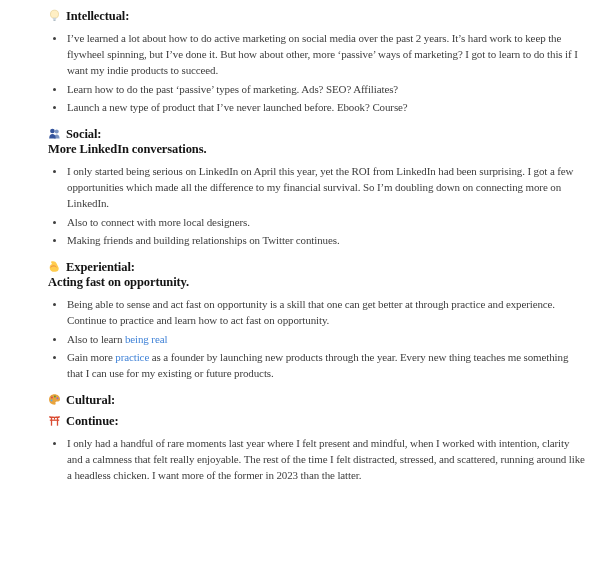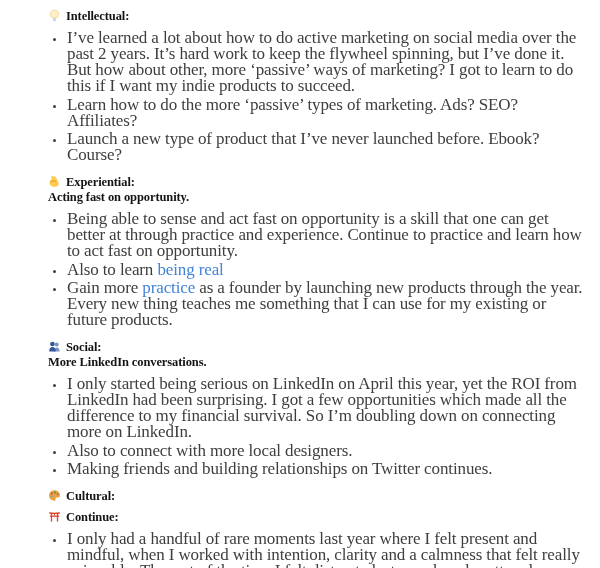--- a/index.html
+++ b/index.html
@@ -32,21 +32,21 @@
     margin-right: 5px;
     vertical-align: -2px;
   }
   .emoji svg { display: block; }
   ul.bullet-list {
     margin: 0 0 12px 0;
     padding-left: 18px;
     list-style: disc;
   }
   ul.bullet-list li {
-    font-size: 17px;
+    font-size: 11px;
     line-height: 16px;
     letter-spacing: -0.12px;
     color: #3e3e3e;
     margin-top: 2.5px;
     padding-left: 1px;
   }
   ul.bullet-list li::marker { color: #3e3e3e; font-size: 10px; }
   ul.bullet-list li:first-child { margin-top: 0; }
   a.inline-link {
     color: #4183d7;
@@ -62,54 +62,54 @@
   <section>
     <h3 class="section-heading">
       <span class="emoji"><svg width="13" height="13" viewBox="0 0 20 20">
             <circle cx="10" cy="8" r="6.2" fill="#FFEFC4" stroke="#E3CC8D" stroke-width="1"></circle>
             <path d="M7.5 13.4 h5 v2 a1 1 0 0 1 -1 1 h-3 a1 1 0 0 1 -1 -1 Z" fill="#CCD6DD"></path>
             <rect x="8.3" y="16.6" width="3.4" height="1.6" rx="0.8" fill="#99AAB5"></rect>
           </svg></span><span>Intellectual:</span><br>
     </h3>
     <ul class="bullet-list">
       <li>I’ve learned a lot about how to do active marketing on social media over the past 2 years. It’s hard work to keep the flywheel spinning, but I’ve done it. But how about other, more ‘passive’ ways of marketing? I got to learn to do this if I want my indie products to succeed.</li>
-      <li>Learn how to do the more ‘passive’ types of marketing. Ads? SEO? Affiliates?</li>
+      <li>Learn how to do the past ‘passive’ types of marketing. Ads? SEO? Affiliates?</li>
       <li>Launch a new type of product that I’ve never launched before. Ebook? Course?</li>
-    </ul>
-  </section>
-
-  <section>
-    <h3 class="section-heading">
-      <span class="emoji"><svg width="13" height="13" viewBox="0 0 20 20">
-            <path d="M4.5 2.5 C8.5 1 12 2.2 13 5 L16.2 11.5 C17.5 15.5 14.5 18.2 10 18.2 C5.5 18.2 2.5 15.8 2.6 11.8 C2.7 9 4 7.2 6.2 6.3 L5.1 4.2 Z" fill="#FFCC4D"></path>
-            <path d="M3.4 12.5 C3.6 9.8 5.8 8 8.6 8 C11.4 8 13.4 9.8 13.6 12.3 C12 10.6 10.5 10 8.5 10 C6.5 10 5 10.8 3.4 12.5 Z" fill="#EF9645"></path>
-          </svg></span><span>Experiential:</span><br>
-      <span>Acting fast on opportunity.</span>
-    </h3>
-    <ul class="bullet-list">
-      <li>Being able to sense and act fast on opportunity is a skill that one can get better at through practice and experience. Continue to practice and learn how to act fast on opportunity.</li>
-      <li><span>Also to learn </span><a class="inline-link">being real</a><span></span></li>
-      <li><span>Gain more </span><a class="inline-link">practice</a><span> as a founder by launching new products through the year. Every new thing teaches me something that I can use for my existing or future products.</span></li>
     </ul>
   </section>
 
   <section>
     <h3 class="section-heading">
       <span class="emoji"><svg width="13" height="13" viewBox="0 0 20 20">
             <circle cx="13.4" cy="6.8" r="3.1" fill="#7A93C1"></circle>
             <path d="M9 17.5 C9 13.6 10.9 11.6 13.4 11.6 C15.9 11.6 17.8 13.6 17.8 17.5 Z" fill="#7A93C1"></path>
             <circle cx="6.8" cy="6.2" r="3.6" fill="#34549C"></circle>
             <path d="M1.8 17.5 C1.8 13 4 10.9 6.8 10.9 C9.6 10.9 11.8 13 11.8 17.5 Z" fill="#34549C"></path>
           </svg></span><span>Social:</span><br>
       <span>More LinkedIn conversations.</span>
     </h3>
     <ul class="bullet-list">
       <li>I only started being serious on LinkedIn on April this year, yet the ROI from LinkedIn had been surprising. I got a few opportunities which made all the difference to my financial survival. So I’m doubling down on connecting more on LinkedIn.</li>
       <li>Also to connect with more local designers.</li>
       <li>Making friends and building relationships on Twitter continues.</li>
+    </ul>
+  </section>
+
+  <section>
+    <h3 class="section-heading">
+      <span class="emoji"><svg width="13" height="13" viewBox="0 0 20 20">
+            <path d="M4.5 2.5 C8.5 1 12 2.2 13 5 L16.2 11.5 C17.5 15.5 14.5 18.2 10 18.2 C5.5 18.2 2.5 15.8 2.6 11.8 C2.7 9 4 7.2 6.2 6.3 L5.1 4.2 Z" fill="#FFCC4D"></path>
+            <path d="M3.4 12.5 C3.6 9.8 5.8 8 8.6 8 C11.4 8 13.4 9.8 13.6 12.3 C12 10.6 10.5 10 8.5 10 C6.5 10 5 10.8 3.4 12.5 Z" fill="#EF9645"></path>
+          </svg></span><span>Experiential:</span><br>
+      <span>Acting fast on opportunity.</span>
+    </h3>
+    <ul class="bullet-list">
+      <li>Being able to sense and act fast on opportunity is a skill that one can get better at through practice and experience. Continue to practice and learn how to act fast on opportunity.</li>
+      <li><span>Also to learn </span><a class="inline-link">being real</a><span></span></li>
+      <li><span>Gain more </span><a class="inline-link">practice</a><span> as a founder by launching new products through the year. Every new thing teaches me something that I can use for my existing or future products.</span></li>
     </ul>
   </section>
 
   <section>
     <h3 class="section-heading">
       <span class="emoji"><svg width="13" height="13" viewBox="0 0 20 20">
             <path d="M10 2 C5 2 1.6 5.5 1.6 10 C1.6 14.6 5.2 18 10 18 C11.6 18 12.2 16.9 11.6 15.7 C11 14.3 11.9 13.2 13.4 13.2 L15.6 13.2 C17.4 13.2 18.5 11.8 18.5 9.8 C18.5 5.4 14.9 2 10 2 Z" fill="#E8A33D"></path>
             <circle cx="6" cy="7" r="1.5" fill="#D5455A"></circle>
             <circle cx="10.6" cy="5.4" r="1.5" fill="#5C913B"></circle>
             <circle cx="14.6" cy="8" r="1.5" fill="#9266CC"></circle>

